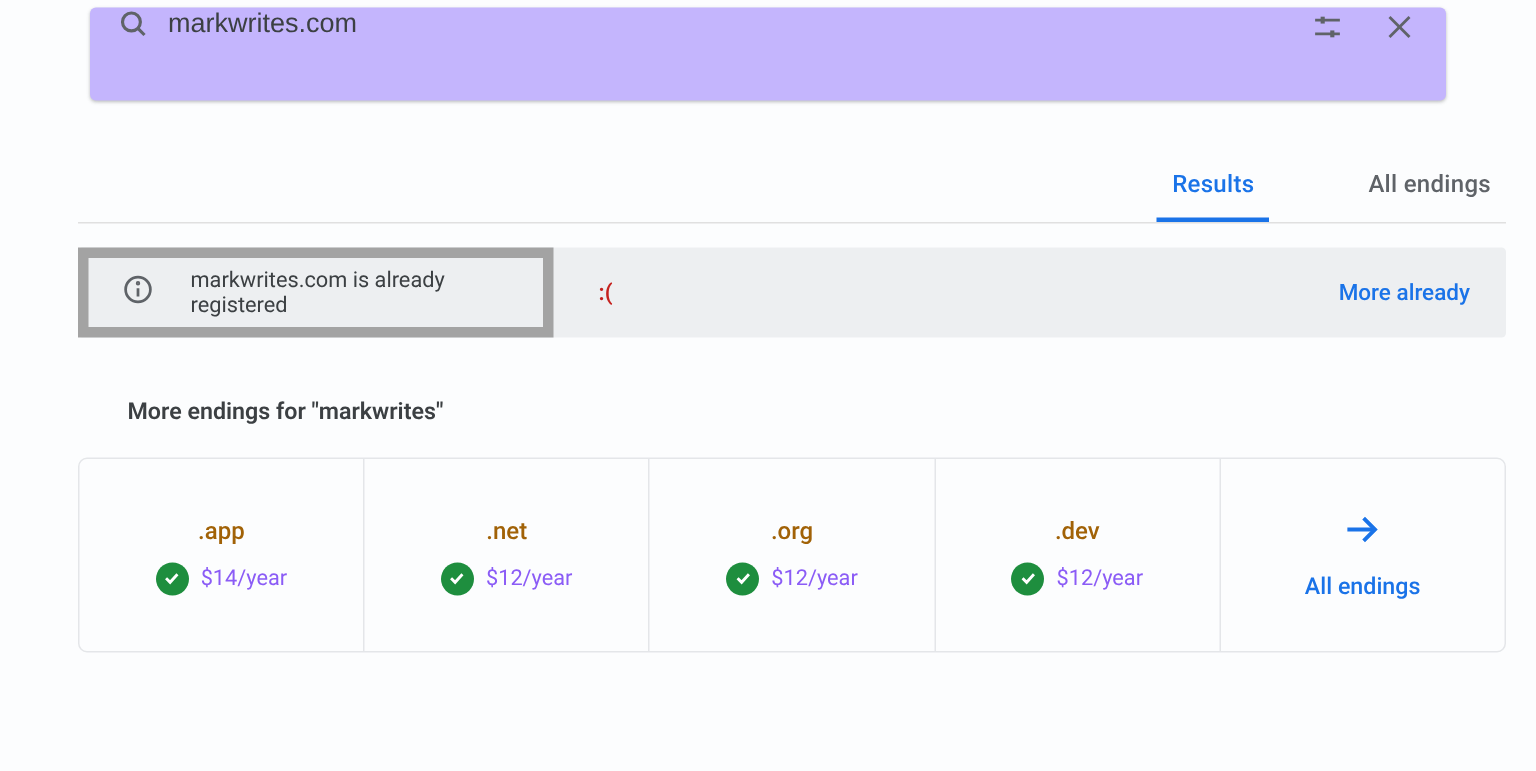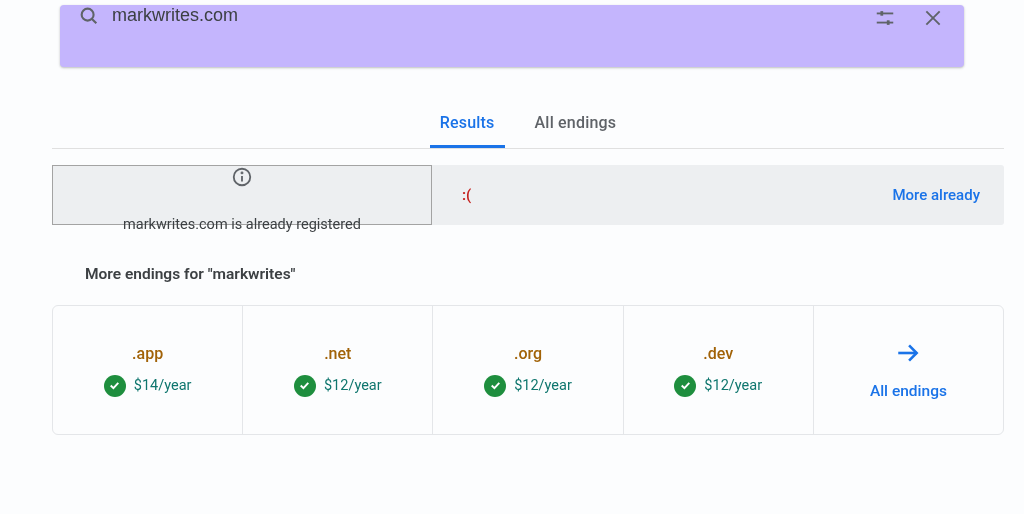--- a/index.html
+++ b/index.html
@@ -41,22 +41,22 @@
       display: flex;
       align-items: center;
       justify-content: center;
       width: 26px;
       height: 26px;
     }
     .search-bar .trailers { display:flex; gap:22px; align-items:center; }
     .tabs-row {
       margin-top: 46px;
       display: flex;
-      justify-content: center;
-      gap: 20px;
+      justify-content: flex-end;
+      gap: 56px;
       border-bottom: 1px solid #e0e0e0;
       margin-left: 52px;
       margin-right: 20px;
     }
     .tab {
       font-size: 16px;
       font-weight: 500;
       color: #5f6368;
       padding: 0 10px 13px 10px;
       border-bottom: 3px solid transparent;
@@ -75,23 +75,22 @@
       align-items: center;
       border-radius: 3px;
       position: relative;
     }
     .status-left {
       display: flex;
       align-items: center;
       gap: 24px;
       height: 60px;
       padding: 0 22px;
-      border: 1px solid #a3a3a3;
-      width: 380px;
-      flex-direction: column;
+      border: 7px solid #a3a3a3;
+      width: 317px;
     }
     .status-left .info-icon { color:#5f6368; flex:0 0 auto; }
     .status-msg {
       font-size: 14.5px;
       color: #3c4043;
     }
     .sad {
       margin-left: 30px;
       color: #c5221f;
       font-weight: 600;
@@ -128,21 +127,21 @@
       gap: 12px;
       cursor: pointer;
     }
     .ending-cell:last-child { border-right: none; }
     .ending-name { font-size: 16px; font-weight: 500; color: #a16207; }
     .ending-price {
       display: flex;
       align-items: center;
       gap: 8px;
       font-size: 14.5px;
-      color: #0f766e;
+      color: #8b5cf6;
     }
     .check-circ {
       width: 22px; height: 22px; border-radius: 50%; background:#1e8e3e;
       display:flex; align-items:center; justify-content:center;
     }
     .all-cell .arrow { color:#1a73e8; }
     .all-cell .all-label { color:#1a73e8; font-size:15.5px; font-weight:500; }
   </style>
 </head>
 <body>

